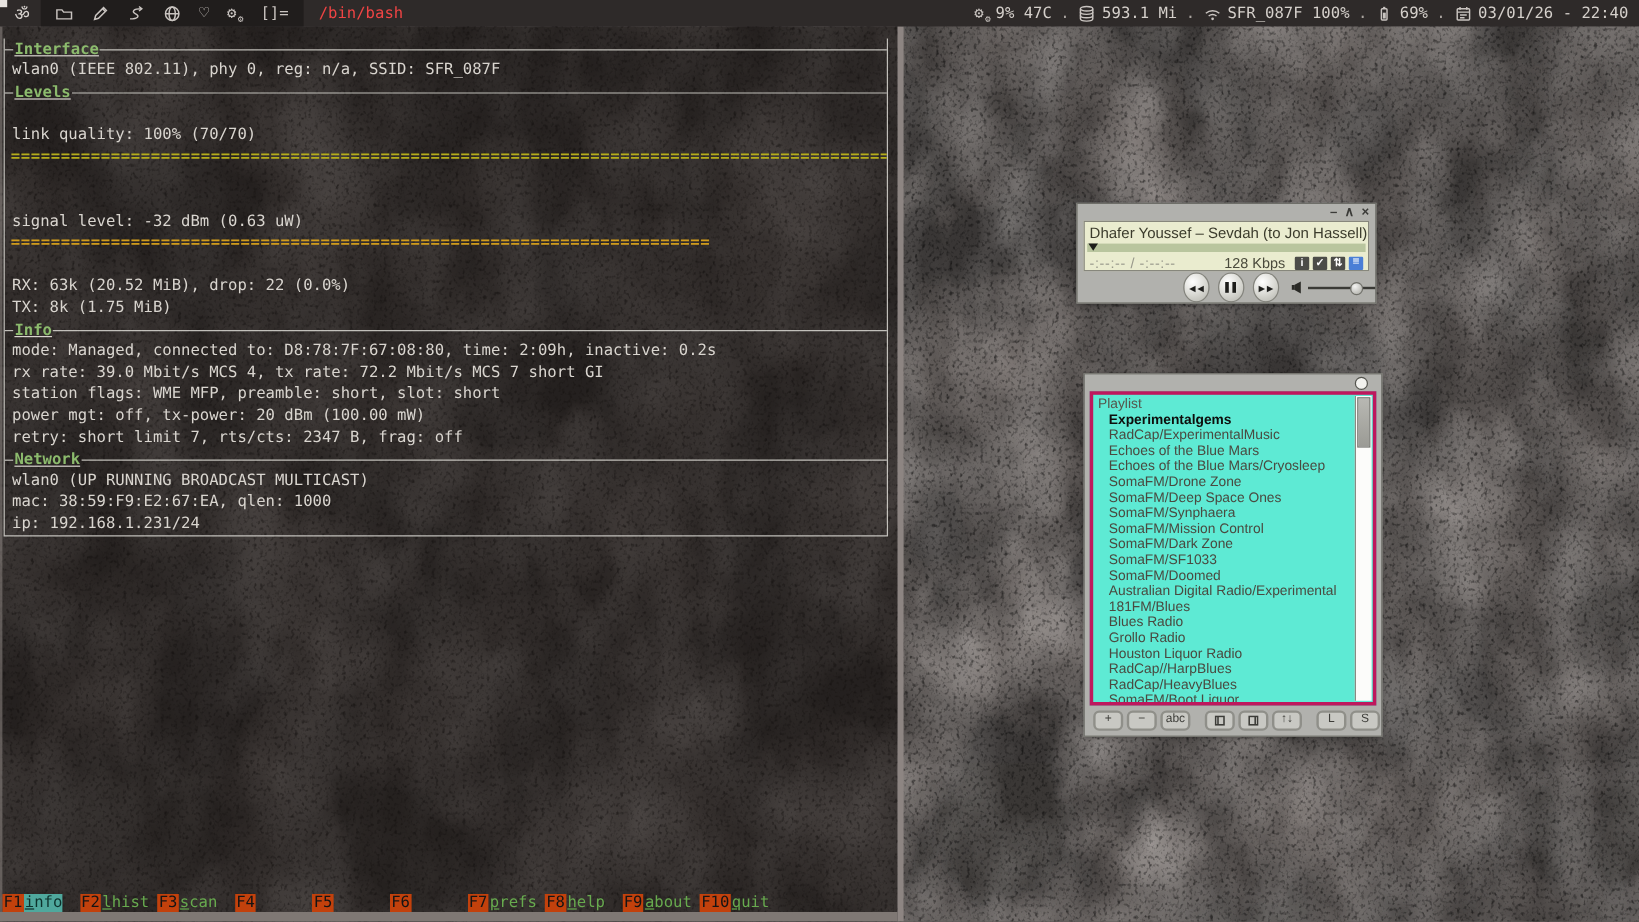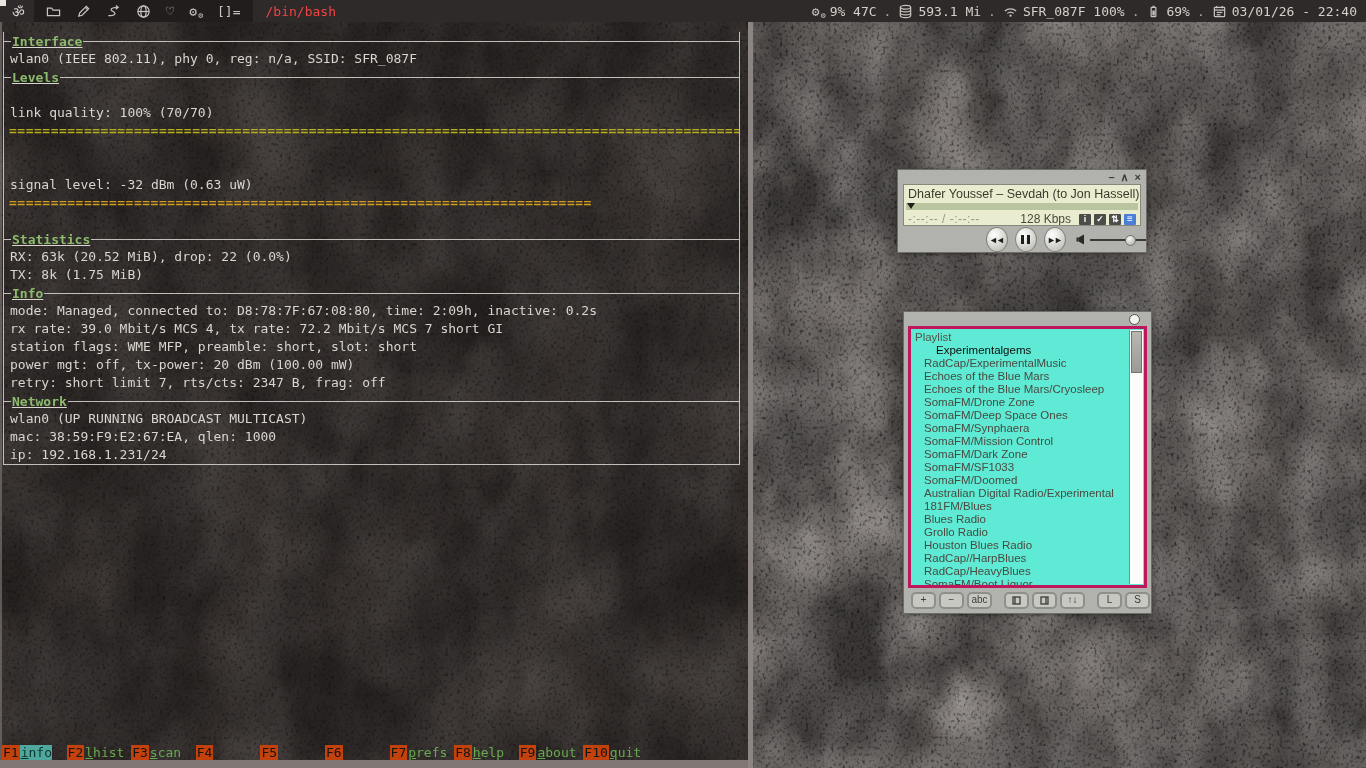--- a/index.html
+++ b/index.html
@@ -102,21 +102,21 @@
     box-shadow:0 1px 4px rgba(0,0,0,0.35);
     font-family:"Liberation Sans", sans-serif;
   }
   .pl-top{height:13px;position:relative;}
   .pl-circle{position:absolute;right:11px;top:2px;width:9px;height:9px;border-radius:50%;
     background:#f2f2ee;border:1px solid #55554f;}
   .pl-body{position:absolute;top:14px;left:4px;right:4px;bottom:25px;
     background:#5eead4;border:3px solid #be185d;overflow:hidden;}
   .pl-header{font-size:11.5px;color:#55554b;padding:2px 0 1px 4px;}
   .pl-item{font-size:11.5px;color:#4a4a40;padding-left:13px;height:13px;line-height:13px;white-space:nowrap;overflow:hidden;}
-  .pl-item.current{color:#0e0e0c;font-weight:normal;margin-left:12px;}
+  .pl-item.current{color:#0e0e0c;font-weight:bold;}
   .pl-scroll{position:absolute;top:1px;right:1px;bottom:1px;width:13px;background:#fcfcfa;border-left:1px solid #8a8a82;}
   .pl-thumb{margin:1px;height:40px;background:linear-gradient(#b8b8b3,#9b9b95);border:1px solid #74746e;}
   .pl-toolbar{position:absolute;left:7px;bottom:4px;height:18px;display:flex;align-items:center;gap:3px;}
   .tbbtn{min-width:17px;height:13px;border:2px solid #8f8f89;border-radius:5px;background:#c8c8c3;
     color:#3c3c38;font-size:10px;display:flex;align-items:center;justify-content:center;padding:0 2px;line-height:1;}
   .tbbtn.gap{margin-left:9px;}
   .tbbtn svg{display:block;}
 </style>
 </head>
 <body>
@@ -230,25 +230,20 @@
         <span class="hl grow"></span>
     </div>
     <div class="trow"></div>
     <div class="trow">link quality: 100%  (70/70)</div>
     <div class="trow bar1">=============================================================================================</div>
     <div class="trow"></div>
     <div class="trow"></div>
     <div class="trow">signal level: -32 dBm (0.63 uW)</div>
     <div class="trow bar2">======================================================================</div>
     <div class="trow"></div>
-    <div class="shead">
-      <span class="hl short"></span>
-        <span class="slabel">Statistics</span>
-        <span class="hl grow"></span>
-    </div>
     <div class="trow">RX: 63k (20.52 MiB), drop: 22 (0.0%)</div>
     <div class="trow">TX: 8k (1.75 MiB)</div>
     <div class="shead">
       <span class="hl short"></span>
         <span class="slabel">Info</span>
         <span class="hl grow"></span>
     </div>
     <div class="trow">mode: Managed, connected to: D8:78:7F:67:08:80, time: 2:09h, inactive: 0.2s</div>
     <div class="trow">rx rate: 39.0 Mbit/s MCS 4, tx rate: 72.2 Mbit/s MCS 7 short GI</div>
     <div class="trow">station flags: WME MFP, preamble: short, slot: short</div>
@@ -380,21 +375,21 @@
         <div class="pl-item">SomaFM/Doomed</div>
 
         <div class="pl-item">Australian Digital Radio/Experimental</div>
 
         <div class="pl-item">181FM/Blues</div>
 
         <div class="pl-item">Blues Radio</div>
 
         <div class="pl-item">Grollo Radio</div>
 
-        <div class="pl-item">Houston Blues Radio</div>
+        <div class="pl-item">Houston Liquor Radio</div>
 
         <div class="pl-item">RadCap//HarpBlues</div>
 
         <div class="pl-item">RadCap/HeavyBlues</div>
 
         <div class="pl-item">SomaFM/Boot Liquor</div>
       </div>
     <div class="pl-scroll">
       <div class="pl-thumb"></div>
     </div>

